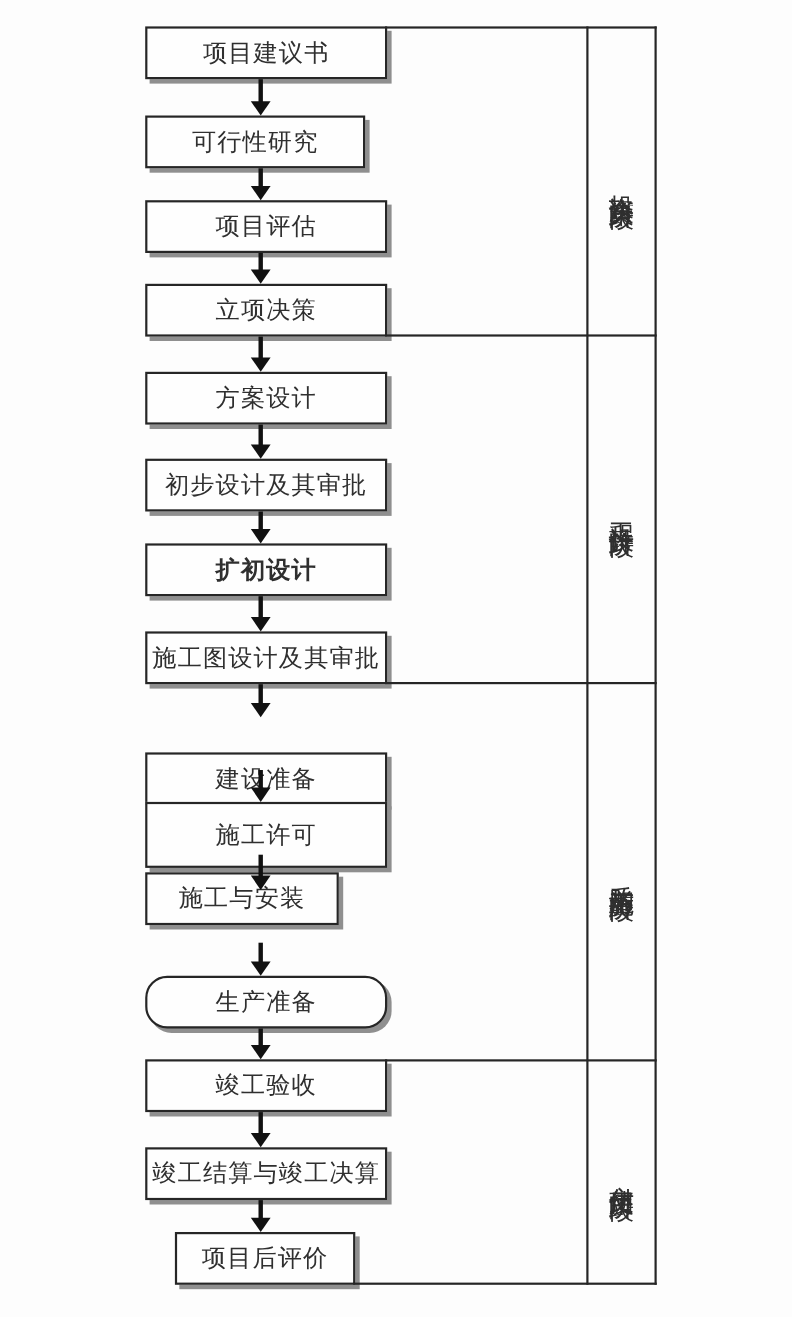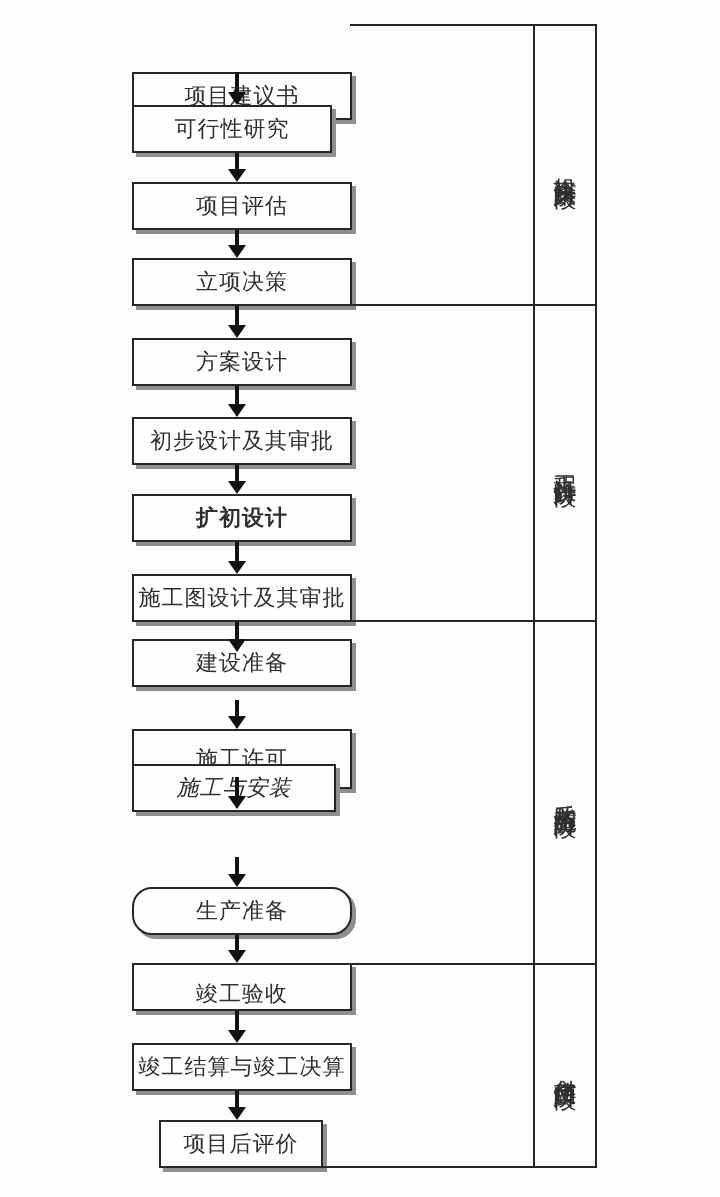--- a/index.html
+++ b/index.html
@@ -70,21 +70,21 @@
     line-height: 1;
     color: #2f2f2f;
     white-space: nowrap;
   }
 </style>
 </head>
 <body>
 
 <div id="canvas">
 
-    <div class="flow-box" style="left: 132px; top: 24px; width: 220px; height: 48px; margin-top: 48px;">
+    <div class="flow-box" style="left: 132px; top: 24px; width: 220px; height: 48px;">
       <span class="step-label">项目建议书</span>
     </div>
 
     <div class="flow-box" style="left: 132px; top: 105px; width: 200px; height: 48px;">
       <span class="step-label">可行性研究</span>
     </div>
 
     <div class="flow-box" style="left: 132px; top: 182px; width: 220px; height: 48px;">
       <span class="step-label">项目评估</span>
     </div>
@@ -102,37 +102,37 @@
     </div>
 
     <div class="flow-box" style="left: 132px; top: 494px; width: 220px; height: 48px; font-weight: bold;">
       <span class="step-label">扩初设计</span>
     </div>
 
     <div class="flow-box" style="left: 132px; top: 574px; width: 220px; height: 48px;">
       <span class="step-label">施工图设计及其审批</span>
     </div>
 
-    <div class="flow-box" style="left: 132px; top: 639px; width: 220px; height: 48px;">
+    <div class="flow-box" style="left: 132px; top: 684px; width: 220px; height: 48px;">
       <span class="step-label">建设准备</span>
     </div>
 
     <div class="flow-box" style="left: 132px; top: 729px; width: 220px; height: 60px;">
       <span class="step-label">施工许可</span>
     </div>
 
-    <div class="flow-box" style="left: 132px; top: 764px; width: 204px; height: 48px; font-style: italic;">
+    <div class="flow-box" style="left: 132px; top: 793px; width: 176px; height: 48px;">
       <span class="step-label">施工与安装</span>
     </div>
 
     <div class="flow-box" style="left: 132px; top: 887px; width: 220px; height: 48px; border-radius: 20px;">
       <span class="step-label">生产准备</span>
     </div>
 
-    <div class="flow-box" style="left: 132px; top: 963px; width: 220px; height: 48px; align-items: flex-end;">
+    <div class="flow-box" style="left: 132px; top: 963px; width: 220px; height: 48px;">
       <span class="step-label">竣工验收</span>
     </div>
 
     <div class="flow-box" style="left: 132px; top: 1043px; width: 220px; height: 48px;">
       <span class="step-label">竣工结算与竣工决算</span>
     </div>
 
     <div class="flow-box" style="left: 159px; top: 1120px; width: 164px; height: 48px;">
       <span class="step-label">项目后评价</span>
     </div>

